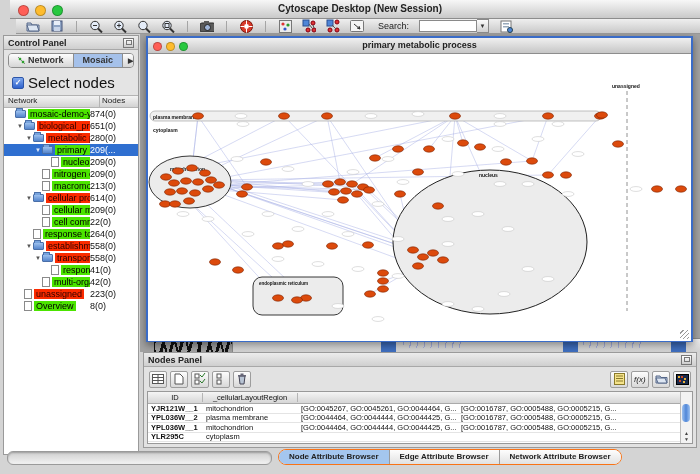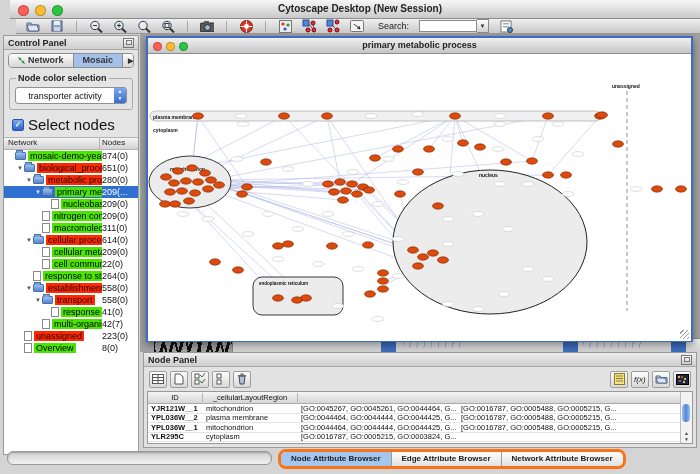--- a/index.html
+++ b/index.html
@@ -72,21 +72,21 @@
   .trow.sel .exp{color:#dce6f8;}
   .fold{width:11px;height:8px;flex:none;margin-right:2px;border-radius:1px;
     background:linear-gradient(#9cc0ee,#5585cc);border:1px solid #4a6fa8;position:relative;box-sizing:border-box;}
   .fold:before{content:"";position:absolute;left:0;top:-3px;width:5px;height:2px;
     background:#77a3dd;border:1px solid #4a6fa8;border-bottom:none;border-radius:1px 1px 0 0;}
   .file{width:8px;height:10px;flex:none;margin-right:2px;background:#fff;
     border:1px solid #8a8a8a;box-sizing:border-box;}
   .tl{padding:0 2px;overflow:hidden;flex-shrink:1;color:#000;}
   .tl.g{background:#4be400;}
   .tl.r{background:#fb2b00;color:#2b0000;}
-  .tc{width:36px;flex:none;margin-left:auto;color:#111;}
+  .tc{width:48px;flex:none;margin-left:auto;color:#111;}
   .trow.sel .tc{color:#fff;}
   .i0{padding-left:3px}.i1{padding-left:12px}.i2{padding-left:21px}.i3{padding-left:30px}.i4{padding-left:39px}
   
   .desktop{position:absolute;left:140px;top:34px;width:560px;height:318px;background:#a2a2a2;overflow:hidden;}
   .bgwin-black{position:absolute;left:14px;top:303px;width:78px;height:15px;background:
      repeating-linear-gradient(105deg,#111 0 3px,transparent 3px 9px),
      repeating-linear-gradient(75deg,#111 0 2px,transparent 2px 11px);}
   .bgwin-strip{position:absolute;left:92px;top:304px;width:468px;height:13px;
      background:linear-gradient(#efefef,#d2d2d2);border:1px solid #8a8a8a;}
   .bgblue{position:absolute;top:0;width:15px;height:13px;background:#3f6fc0;}
@@ -125,21 +125,21 @@
     border-left:1px solid #bbb;}
   .vthumb{position:absolute;left:1px;top:12px;width:8px;height:18px;border-radius:4px;
     background:linear-gradient(90deg,#9ec2f0,#4f86d8,#9ec2f0);}
   .varrows{position:absolute;bottom:1px;left:0;width:11px;font-size:5px;line-height:6px;
     text-align:center;color:#444;}
   
   .progress{position:absolute;left:7px;top:451px;width:263px;height:12px;
     border:1px solid #9a9a9a;border-radius:6px;
     background:linear-gradient(#cfcfcf,#f2f2f2);box-shadow:inset 0 1px 2px rgba(0,0,0,.25);}
   .btabs{position:absolute;left:278px;top:449px;display:flex;height:14px;
-    border:3px solid #f97316;border-radius:8px;overflow:hidden;background:#f4f4f4;}
+    border:1px solid #f97316;border-radius:8px;overflow:hidden;background:#f4f4f4;}
   .btab{font-size:8px;font-weight:bold;color:#222;padding:0 10px;line-height:14px;
     background:linear-gradient(#fdfdfd,#e2e2e2);}
   .btab + .btab{border-left:1px solid #9a9a9a;}
   .btab.on{background:#a4c6ee;}
   .statusbar{position:absolute;left:0;top:480px;width:700px;height:20px;font-size:10px;color:#333;}
   .statusbar span{position:absolute;top:0;}
   .grip{position:absolute;right:2px;bottom:2px;width:9px;height:9px;
     background:repeating-linear-gradient(135deg,transparent 0 2px,#9a9a9a 2px 3px);}
   svg text{font-family:"Liberation Sans",sans-serif;}
 </style>
@@ -278,27 +278,20 @@
         <span class="segb">
             <span class="net-ic"></span>
             <span>Network</span>
           </span>
         <span class="segb on">
             <span>Mosaic</span>
           </span>
         <span class="segb seg-arrow">▶</span>
       </span>
     </div>
-    <div class="groupbox">
-      <span class="glabel">Node color selection</span>
-      <div class="combo">
-        <span class="cval">transporter activity</span>
-        <span class="cstep">▲<br>▼</span>
-      </div>
-    </div>
     <div class="checkrow">
       <span class="checkbox">✓</span>
       <span class="checklabel">Select nodes</span>
     </div>
     <div class="treehead">
       <span class="th1">Network</span>
       <span class="th2">Nodes</span>
     </div>
     <div class="tree">
       <div class="trow i0">
@@ -334,21 +327,21 @@
       <div class="trow i3">
           <span class="exp"></span>
           <span class="file"></span>
           <span class="tl g">nitrogen compo</span>
           <span class="tc">209(0)</span>
         </div>
       <div class="trow i3">
           <span class="exp"></span>
           <span class="file"></span>
           <span class="tl g">macromolecule</span>
-          <span class="tc">311(0)</span>
+          <span class="tc">213(0)</span>
         </div>
       <div class="trow i2">
           <span class="exp">▼</span>
           <span class="fold"></span>
           <span class="tl r">cellular process</span>
           <span class="tc">614(0)</span>
         </div>
       <div class="trow i3">
           <span class="exp"></span>
           <span class="file"></span>
@@ -382,21 +375,21 @@
       <div class="trow i4">
           <span class="exp"></span>
           <span class="file"></span>
           <span class="tl g">response</span>
           <span class="tc">41(0)</span>
         </div>
       <div class="trow i3">
           <span class="exp"></span>
           <span class="file"></span>
           <span class="tl g">multi-organism pro</span>
-          <span class="tc">42(7)</span>
+          <span class="tc">42(0)</span>
         </div>
       <div class="trow i1">
           <span class="exp"></span>
           <span class="file"></span>
           <span class="tl r">unassigned</span>
           <span class="tc">223(0)</span>
         </div>
       <div class="trow i1">
           <span class="exp"></span>
           <span class="file"></span>
@@ -606,21 +599,21 @@
               <ellipse cx="270" cy="212" rx="5.5" ry="3.2" fill="#dc4a0c" stroke="#7c2200" stroke-width="0.6"></ellipse>
             </g>
         </svg>
         <div class="grip"></div>
       </div>
     </div>
   </div>
 
   <div class="dpanel">
     <div class="phead">
-      <span>Node Panel</span>
+      <span>Nodes Panel</span>
       <span class="float-ic"></span>
     </div>
     <div class="dtool">
       <span class="dbtn">
           <svg width="12" height="10">
             <rect x="0.5" y="0.5" width="11" height="9" fill="#fff" stroke="#555"></rect>
             <line x1="0.5" y1="3.5" x2="11.5" y2="3.5" stroke="#555"></line>
             <line x1="0.5" y1="6.5" x2="11.5" y2="6.5" stroke="#555"></line>
             <line x1="6" y1="0.5" x2="6" y2="9.5" stroke="#555"></line>
           </svg>
@@ -703,21 +696,20 @@
           </div>
         <div class="drow">
             <span class="dc dc1">YPL036W__1</span>
             <span class="dc dc2">mitochondrion</span>
             <span class="dc dc3">[GO:0044464, GO:0044444, GO:0044425, G...</span>
             <span class="dc dc4">[GO:0016787, GO:0005488, GO:0005215, G...</span>
           </div>
         <div class="drow">
             <span class="dc dc1">YLR295C</span>
             <span class="dc dc2">cytoplasm</span>
-            <span class="dc dc4">[GO:0016787, GO:0005215, GO:0003824, G...</span>
           </div>
         <div class="drow">
             <span class="dc dc1">YKR052C</span>
             <span class="dc dc2">cytoplasm</span>
             <span class="dc dc3">[GO:0044464, GO:0044446, GO:0044444, G...</span>
             <span class="dc dc4">[GO:0005488, GO:0005215, GO:0003674]</span>
           </div>
 
       </div>
       <div class="vscroll">

